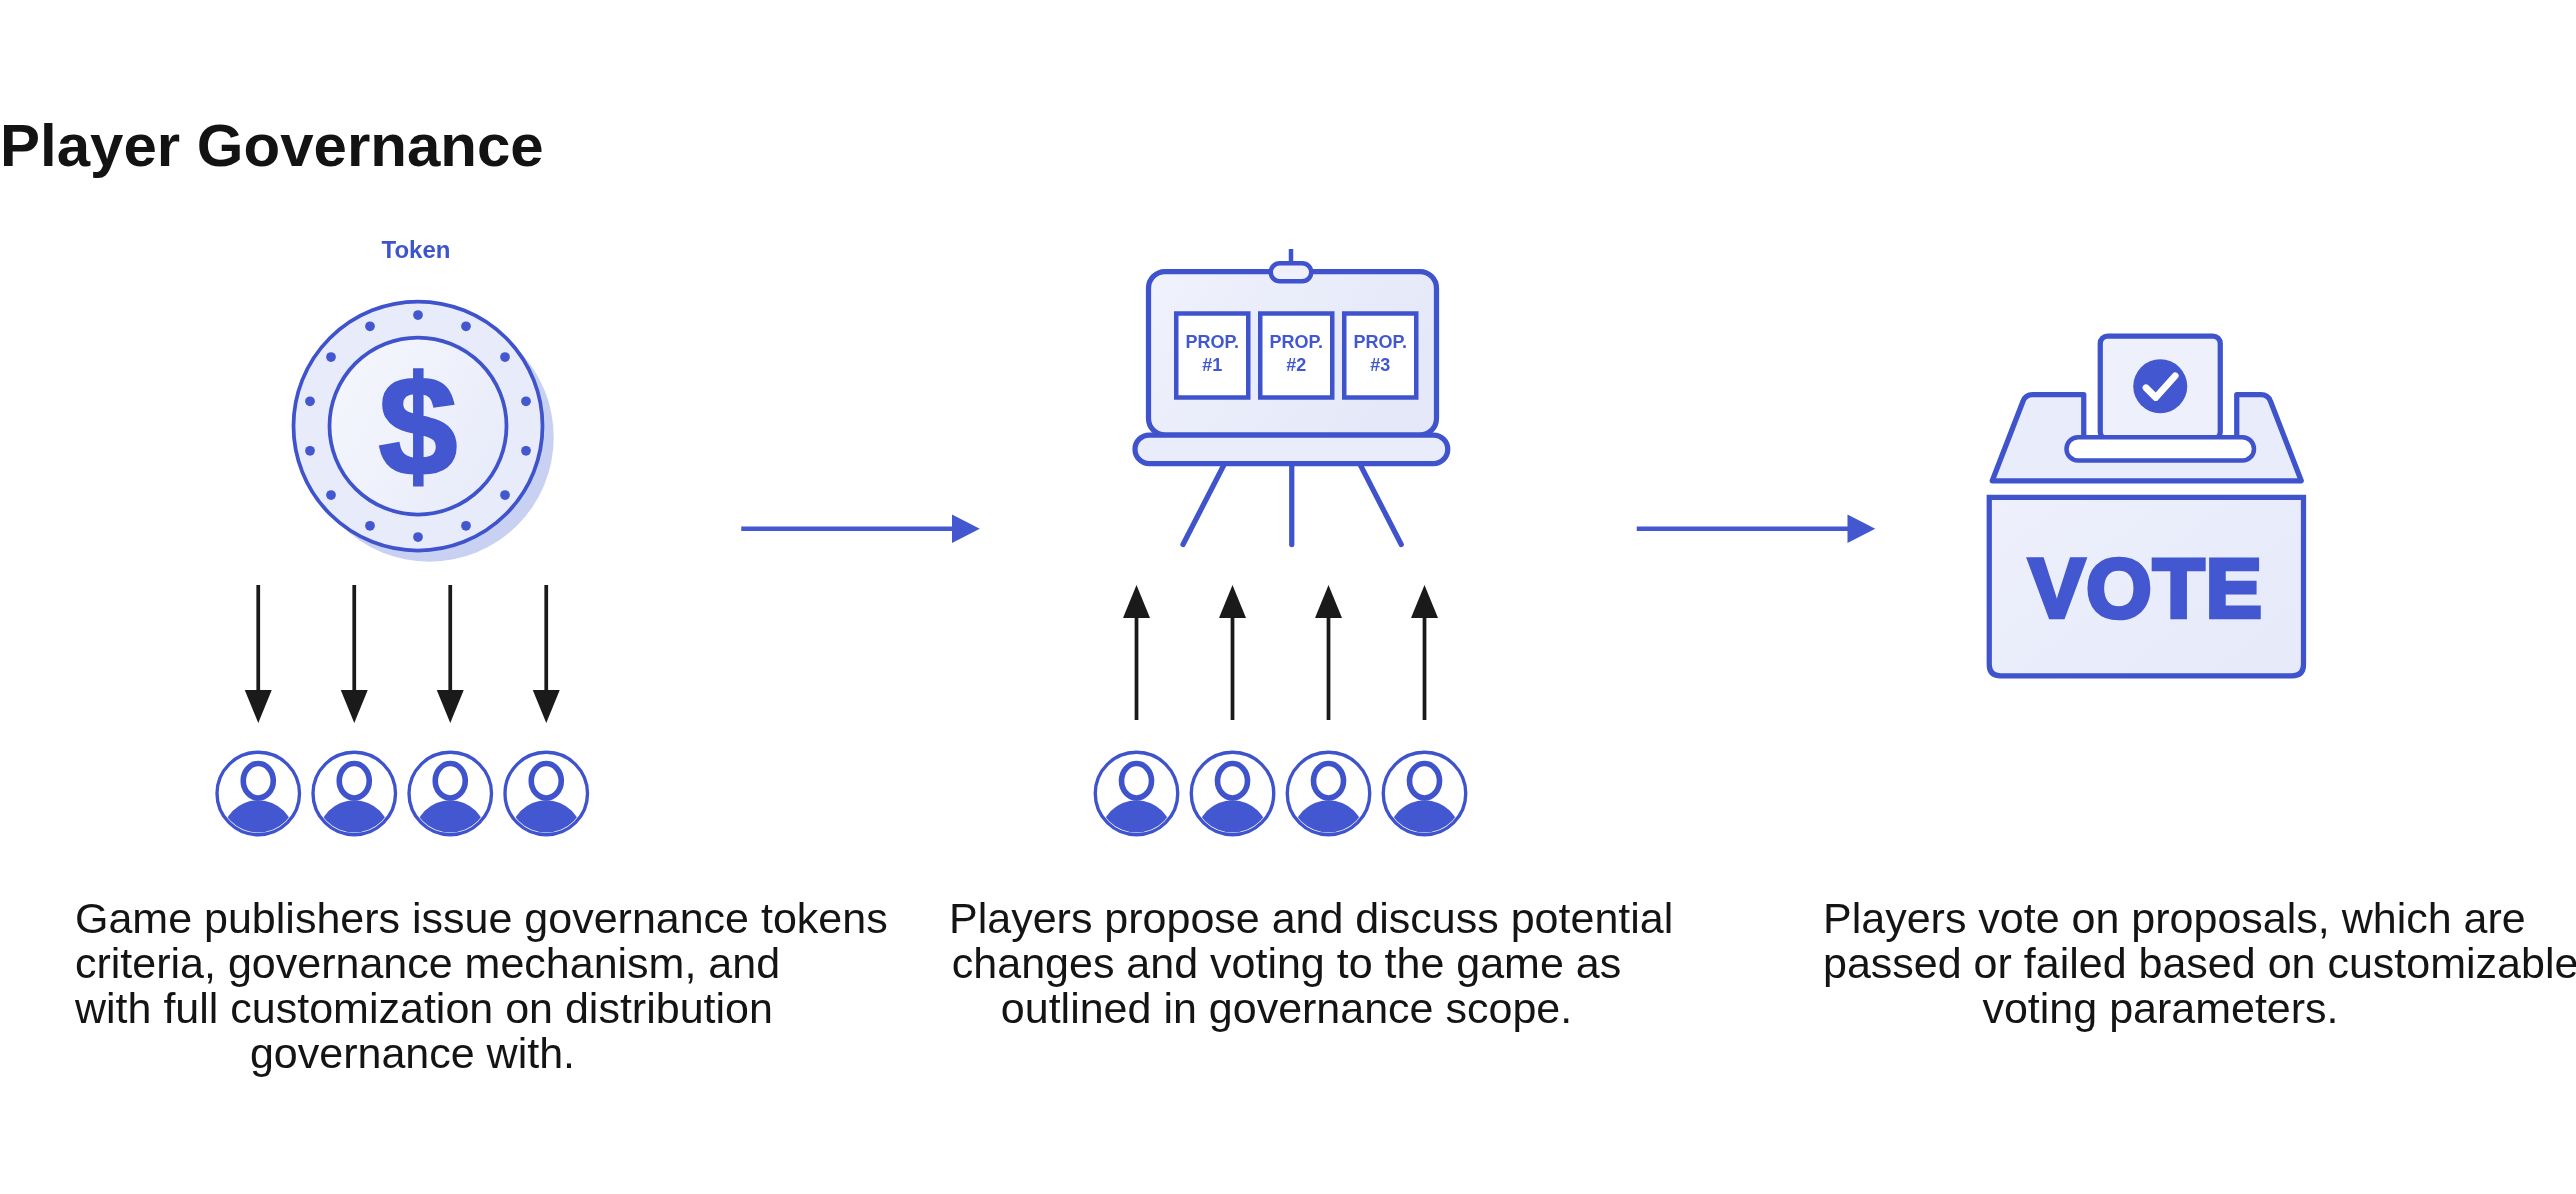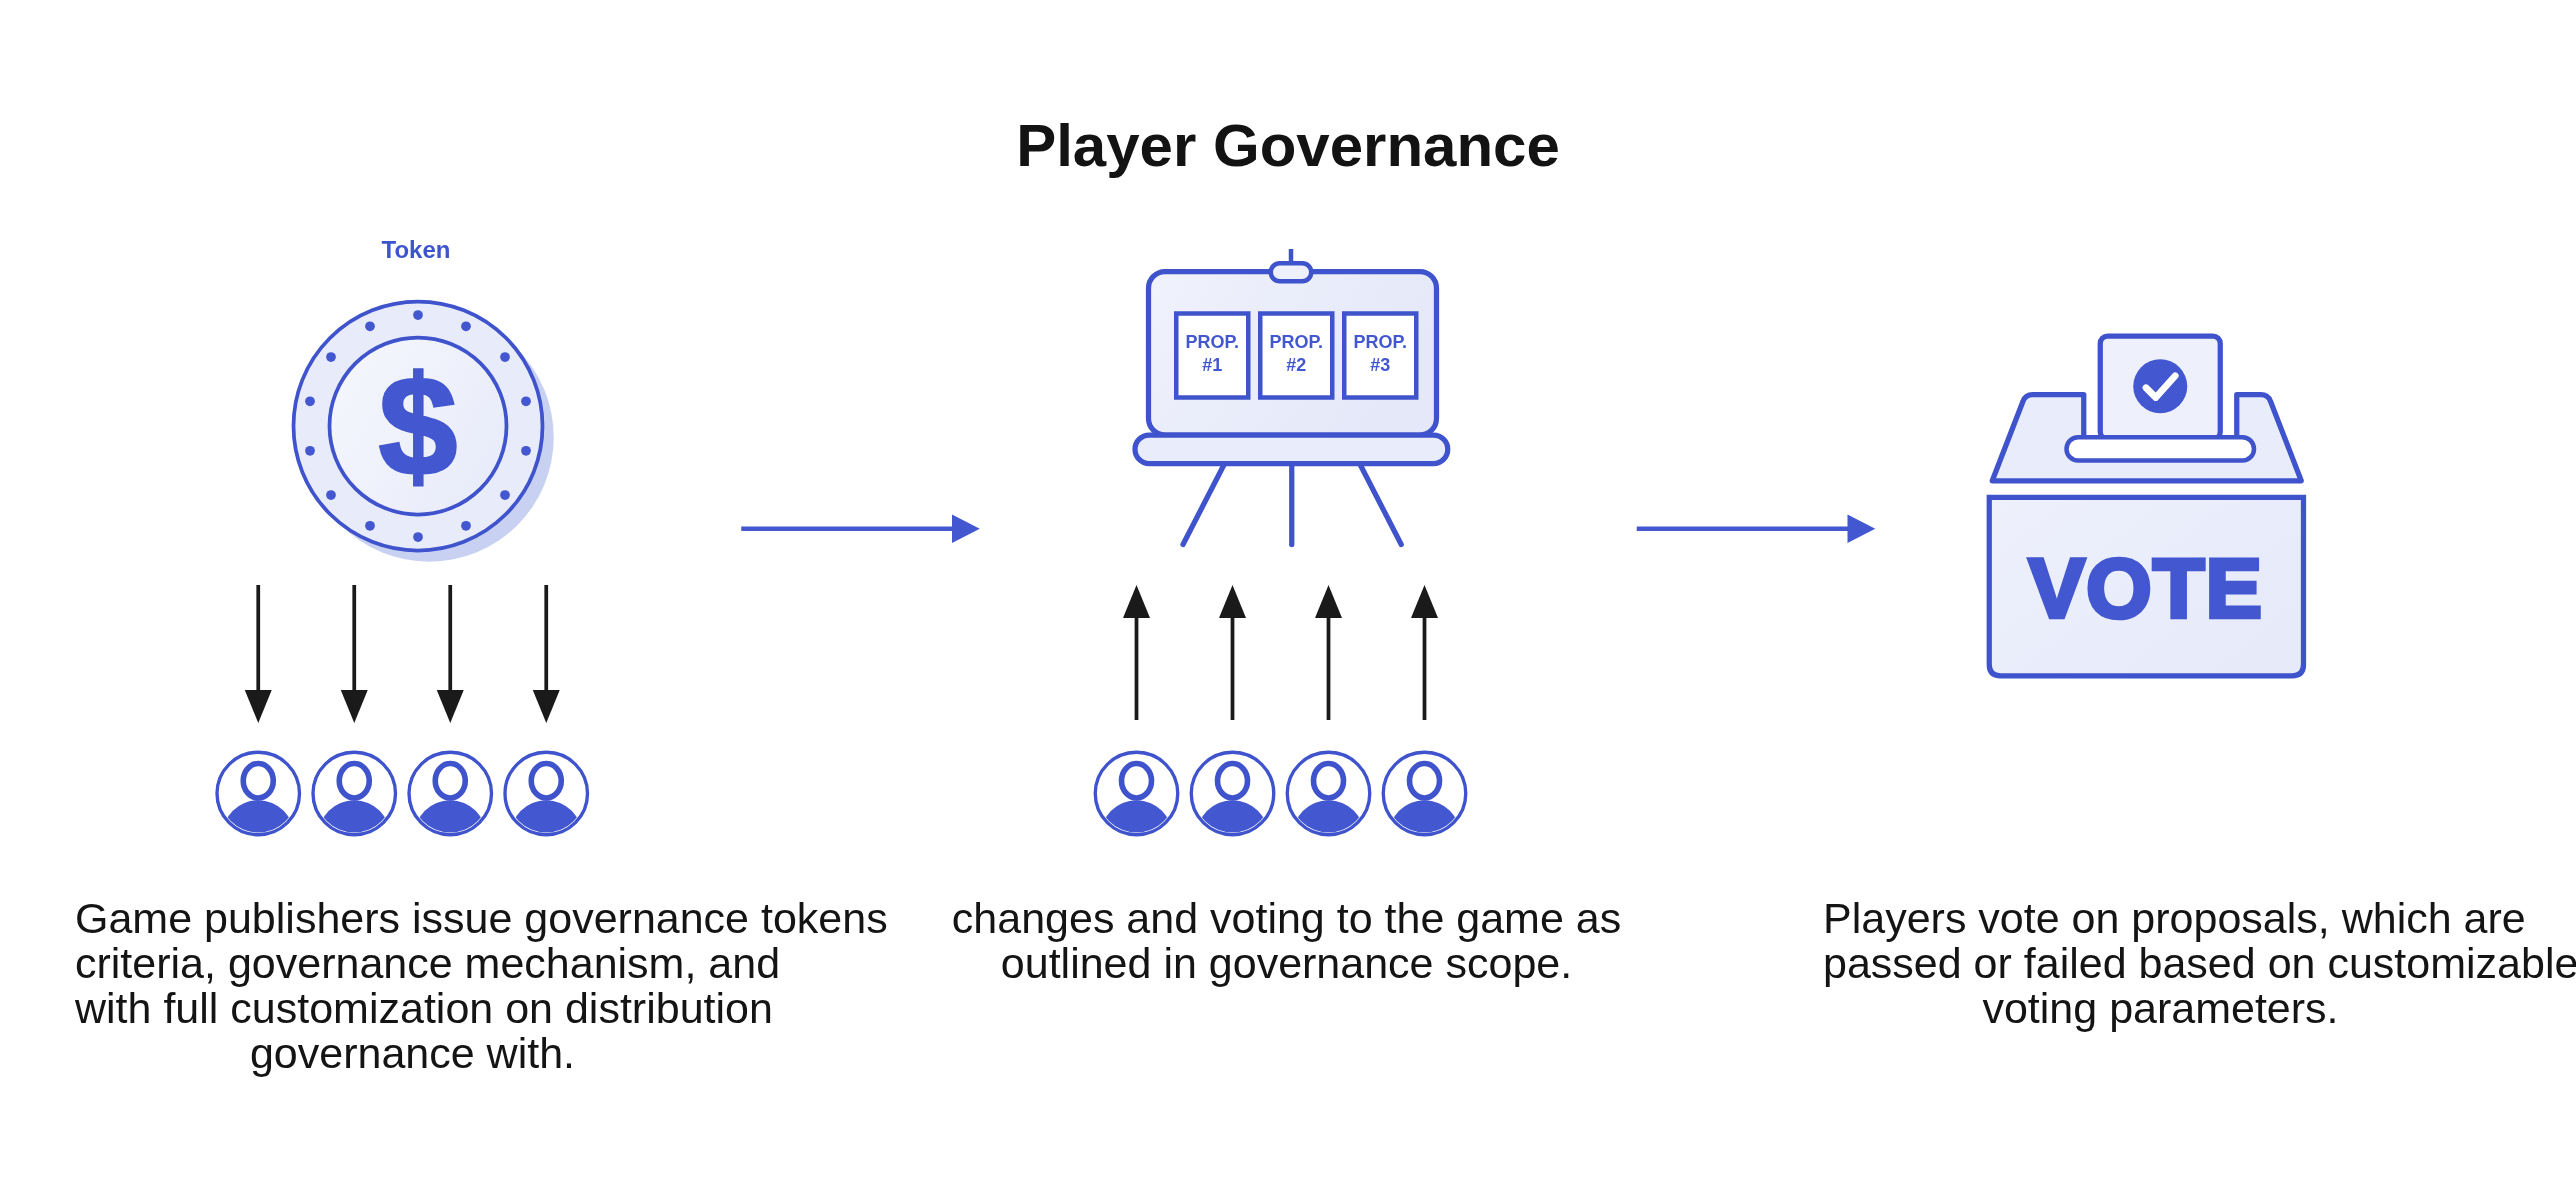--- a/index.html
+++ b/index.html
@@ -1,18 +1,18 @@
 <!DOCTYPE html>
 <html style="font-size:12px"><head>
 <meta charset="utf-8">
 <style>
   html,body{margin:0;padding:0;background:#ffffff;}
   body{font-family:"Liberation Sans", sans-serif;}
   .canvas{position:relative;width:2576px;height:1194px;background:#ffffff;overflow:hidden;}
-  .title{position:absolute;left:0;top:111px;width:2576px;margin:0;text-align:center;
+  .title{position:absolute;left:0;top:111px;width:2576px;margin:0;
          font-size:60px;font-weight:700;color:#131313;letter-spacing:0;}
   .token-label{position:absolute;left:266px;top:236px;width:300px;text-align:center;
          font-size:24px;font-weight:700;color:#3d54cd;}
   .art{position:absolute;left:0;top:0;width:2576px;height:1194px;}
   .desc{position:absolute;top:896px;text-align:center;color:#141414;
         font-size:43px;line-height:45px;font-weight:400;}
   .desc div{white-space:nowrap;}
   .desc-left{left:75px;width:675px;}
   .desc-middle{left:949px;width:675px;}
   .desc-right{left:1823px;width:675px;}
@@ -183,20 +183,21 @@
   </svg>
 
   <div class="desc desc-left">
     <div>Game publishers issue governance tokens</div>
     <div>criteria, governance mechanism, and</div>
     <div>with full customization on distribution</div>
     <div>governance with.</div>
   </div>
 
   <div class="desc desc-middle">
+    <div>Players propose and discuss potential</div>
     <div>changes and voting to the game as</div>
     <div>outlined in governance scope.</div>
   </div>
 
   <div class="desc desc-right">
     <div>Players vote on proposals, which are</div>
     <div>passed or failed based on customizable</div>
     <div>voting parameters.</div>
   </div>
 

